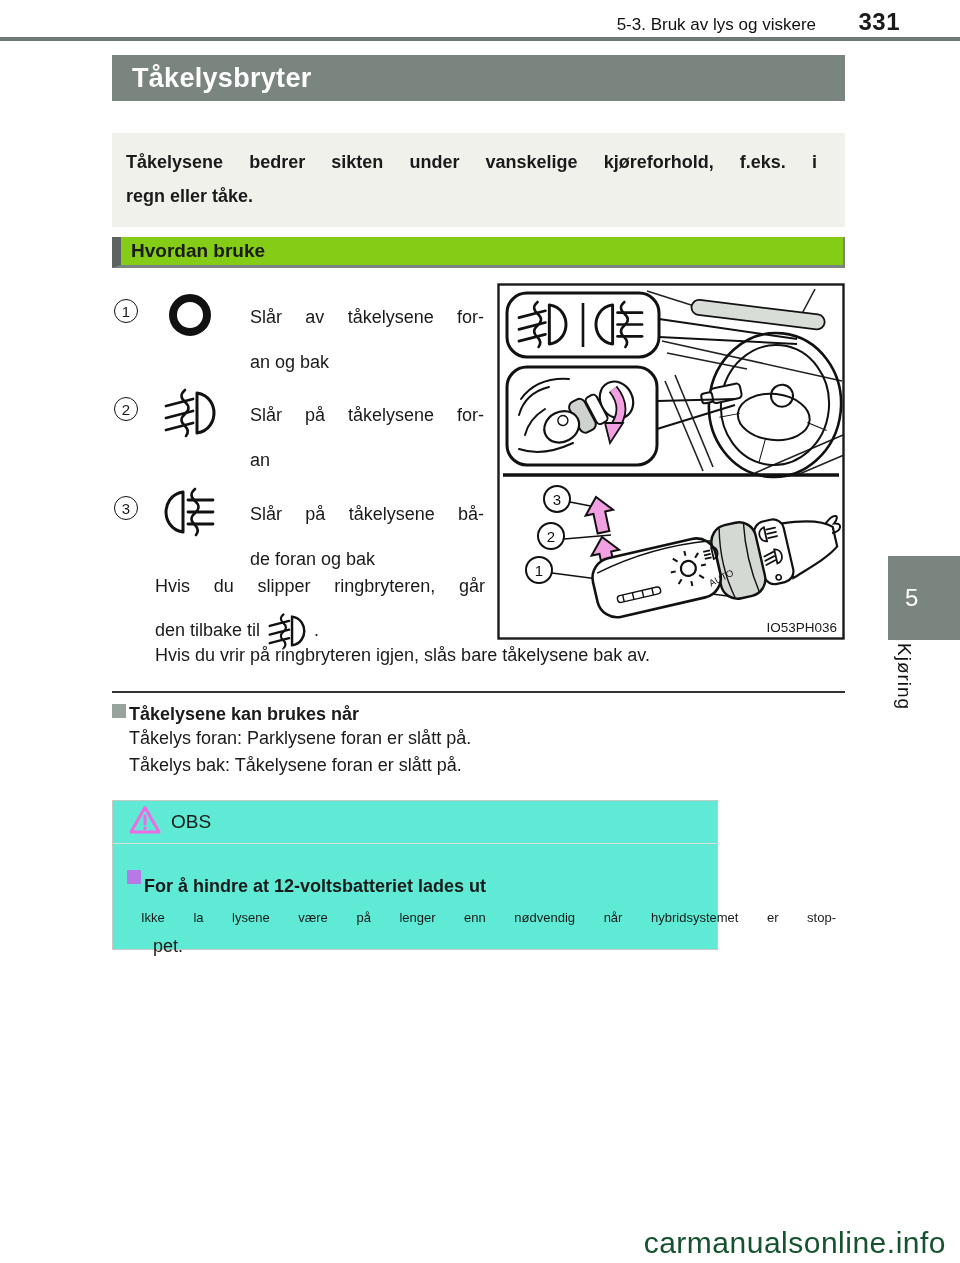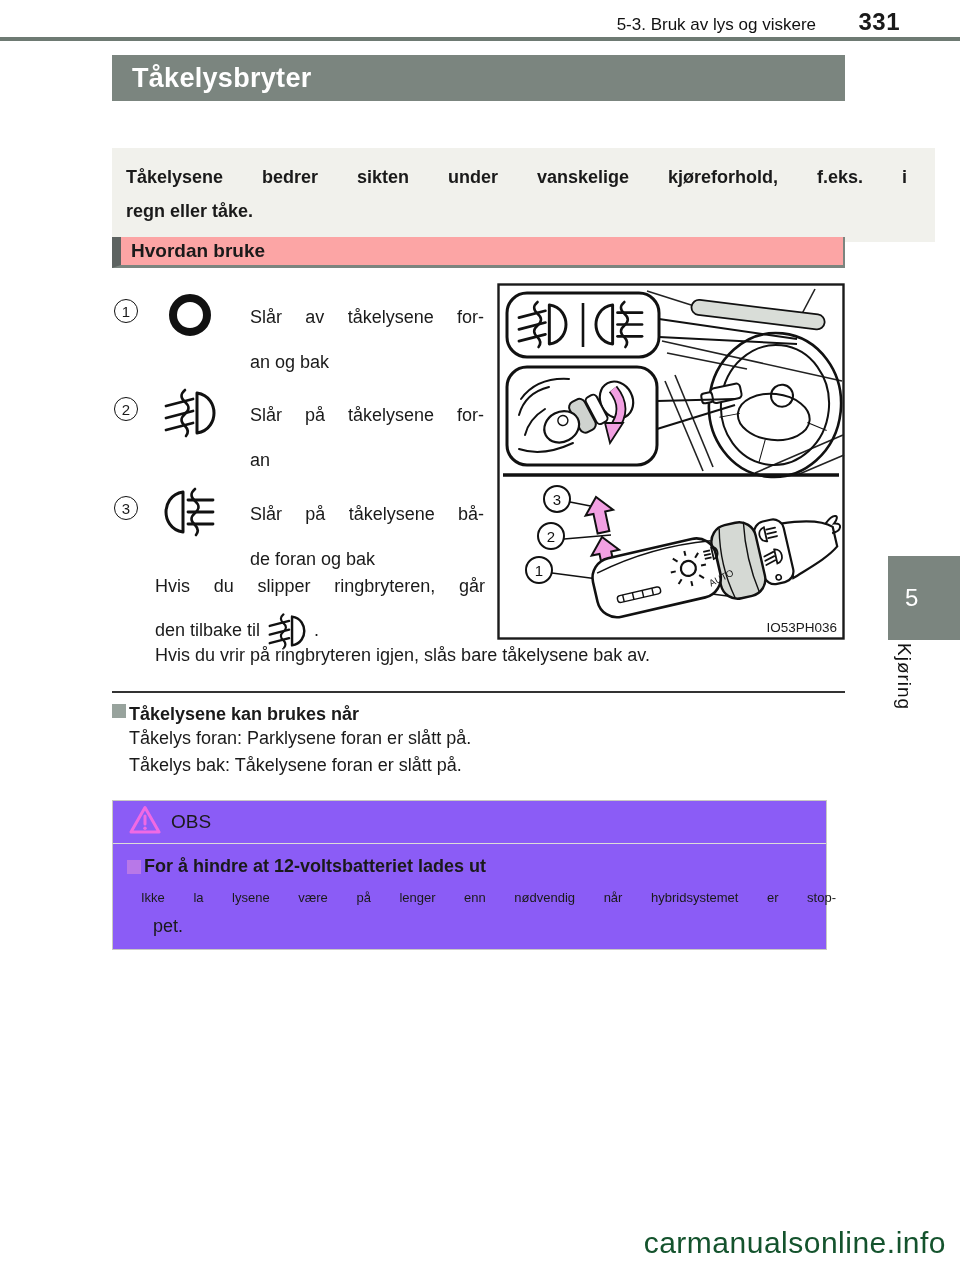--- a/index.html
+++ b/index.html
@@ -10,26 +10,26 @@
   .pg-header{position:absolute;top:8px;left:0;width:900px;text-align:right;}
   .pg-header .sec{font-size:17px;color:#111;}
   .pg-header .num{font-size:24px;font-weight:bold;margin-left:38px;letter-spacing:.5px;}
   .top-rule{position:absolute;top:37px;left:0;width:960px;height:4px;background:#6e7a73;}
 
   
   .title-bar{position:absolute;left:112px;top:55px;width:733px;height:46px;background:#7b857f;display:flex;align-items:center;}
   .title-bar span{color:#fff;font-size:27px;font-weight:bold;padding-left:20px;letter-spacing:.3px;}
 
   
-  .intro-box{position:absolute;left:112px;top:148px;width:823px;background:#f1f1ec;padding:12px 28px 14px 14px;box-sizing:border-box;}
+  .intro-box{position:absolute;left:112px;top:133px;width:733px;background:#f1f1ec;padding:12px 28px 14px 14px;box-sizing:border-box;}
   .intro-box div{font-size:18px;font-weight:bold;line-height:34px;}
   .jline{text-align:justify;text-align-last:justify;}
 
   
-  .howto-bar{position:absolute;left:112px;top:237px;width:733px;height:31px;background:#fca5a5;border-left:9px solid #5d6361;border-bottom:3px solid #7b857f;border-right:2px solid #7b857f;box-sizing:border-box;display:flex;align-items:center;}
+  .howto-bar{position:absolute;left:112px;top:237px;width:733px;height:31px;background:#84cc16;border-left:9px solid #5d6361;border-bottom:3px solid #7b857f;border-right:2px solid #7b857f;box-sizing:border-box;display:flex;align-items:center;}
   .howto-bar span{font-size:19px;font-weight:bold;padding-left:10px;}
 
   
   .steps{position:absolute;left:112px;top:283px;width:372px;}
   .step{position:absolute;left:0;width:372px;}
   .step .circ{position:absolute;left:2px;top:4px;width:24px;height:24px;border:1.6px solid #111;border-radius:50%;text-align:center;font-size:15px;line-height:24px;box-sizing:border-box;}
   .step .ic{position:absolute;left:50px;top:-6px;width:56px;height:52px;display:flex;align-items:center;justify-content:center;}
   .step .txt{position:absolute;left:138px;top:0;width:234px;font-size:18px;line-height:45px;}
   .note1{position:absolute;left:43px;width:330px;font-size:18px;line-height:44px;}
   .note1 .l2{display:flex;align-items:center;gap:8px;}
@@ -41,27 +41,27 @@
   
   .mid-rule{position:absolute;left:112px;top:691px;width:733px;height:2px;background:#333;}
   .info{position:absolute;left:112px;top:704px;width:733px;}
   .info .head{display:flex;align-items:flex-start;}
   .info .sq{width:14px;height:14px;background:#98a39d;flex:0 0 auto;}
   .info .ht{font-size:18px;font-weight:bold;margin-left:3px;}
   .info .ln{font-size:18px;margin-left:17px;line-height:27px;}
   .info .ln:first-of-type{margin-top:7px;}
 
   
-  .obs{position:absolute;left:112px;top:800px;width:715px;height:150px;border:1px solid #c9c9c4;box-sizing:border-box;background:#8b5cf6;}
+  .obs{position:absolute;left:112px;top:800px;width:606px;height:150px;border:1px solid #c9c9c4;box-sizing:border-box;background:#5eead4;}
   .obs-head{height:42px;border-bottom:1px solid #ddddd8;display:flex;align-items:center;padding-left:16px;}
   .obs-head .t{font-size:19px;margin-left:10px;}
   .obs-body{padding:12px 18px 0 14px;}
   .obs-b-head{display:flex;align-items:center;}
   .obs-b-head .sq{width:14px;height:14px;background:#b878e8;flex:0 0 auto;}
-  .obs-b-head .ht{font-size:18px;font-weight:bold;margin-left:3px;}
+  .obs-b-head .ht{font-size:18px;font-weight:bold;margin-left:3px;margin-top:20px;}
   .obs-body .ln{font-size:13px;margin-left:14px;line-height:29px;margin-top:6px;width:695px;}
   .obs-body .ln2{font-size:18px;margin-left:26px;line-height:29px;}
 
   
   .tab5{position:absolute;left:888px;top:556px;width:72px;height:84px;background:#7b857f;color:#fff;font-size:24px;display:flex;align-items:center;}
   .tab5 span{padding-left:17px;}
   .kjoring{position:absolute;left:893px;top:643px;height:130px;writing-mode:vertical-rl;text-orientation:mixed;font-size:19px;letter-spacing:1px;color:#111;}
 
   .watermark{position:absolute;right:14px;bottom:3px;font-size:30px;color:#14532d;letter-spacing:.5px;}
 

